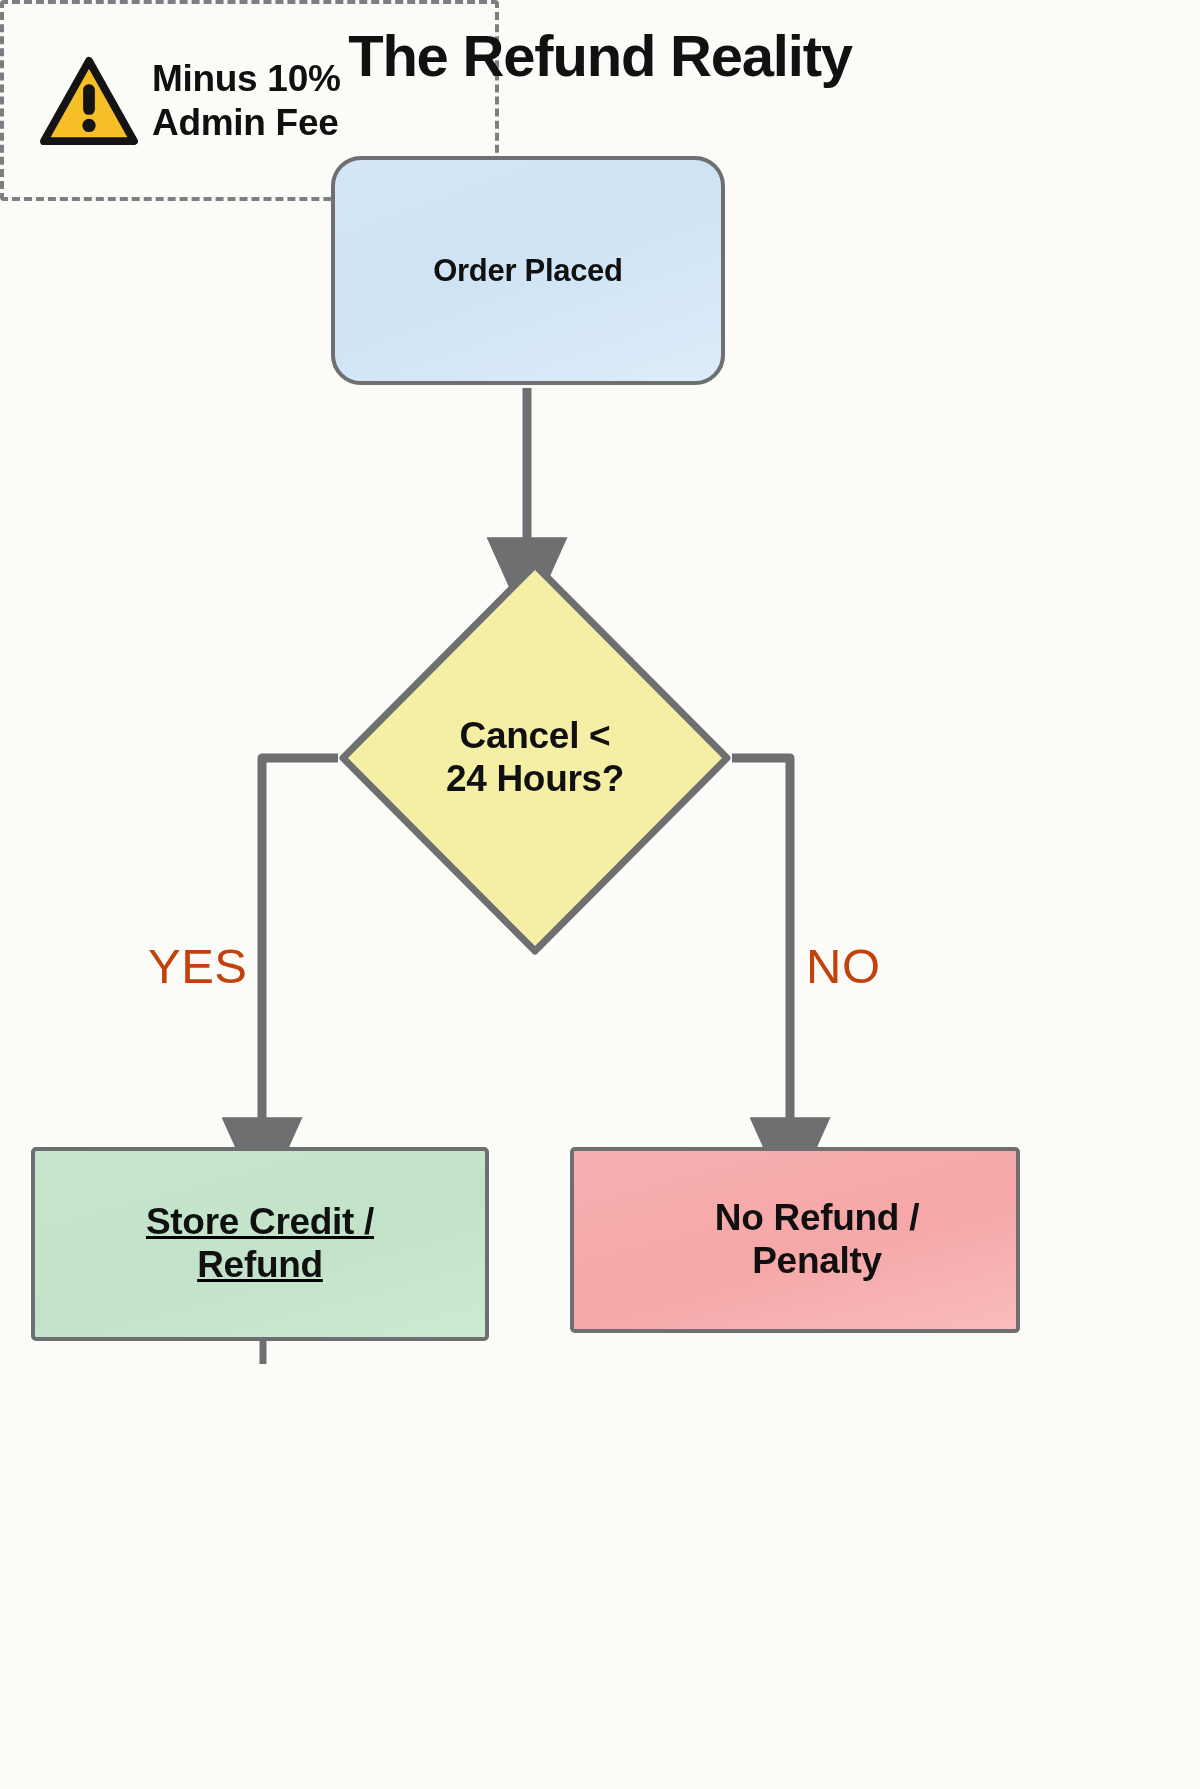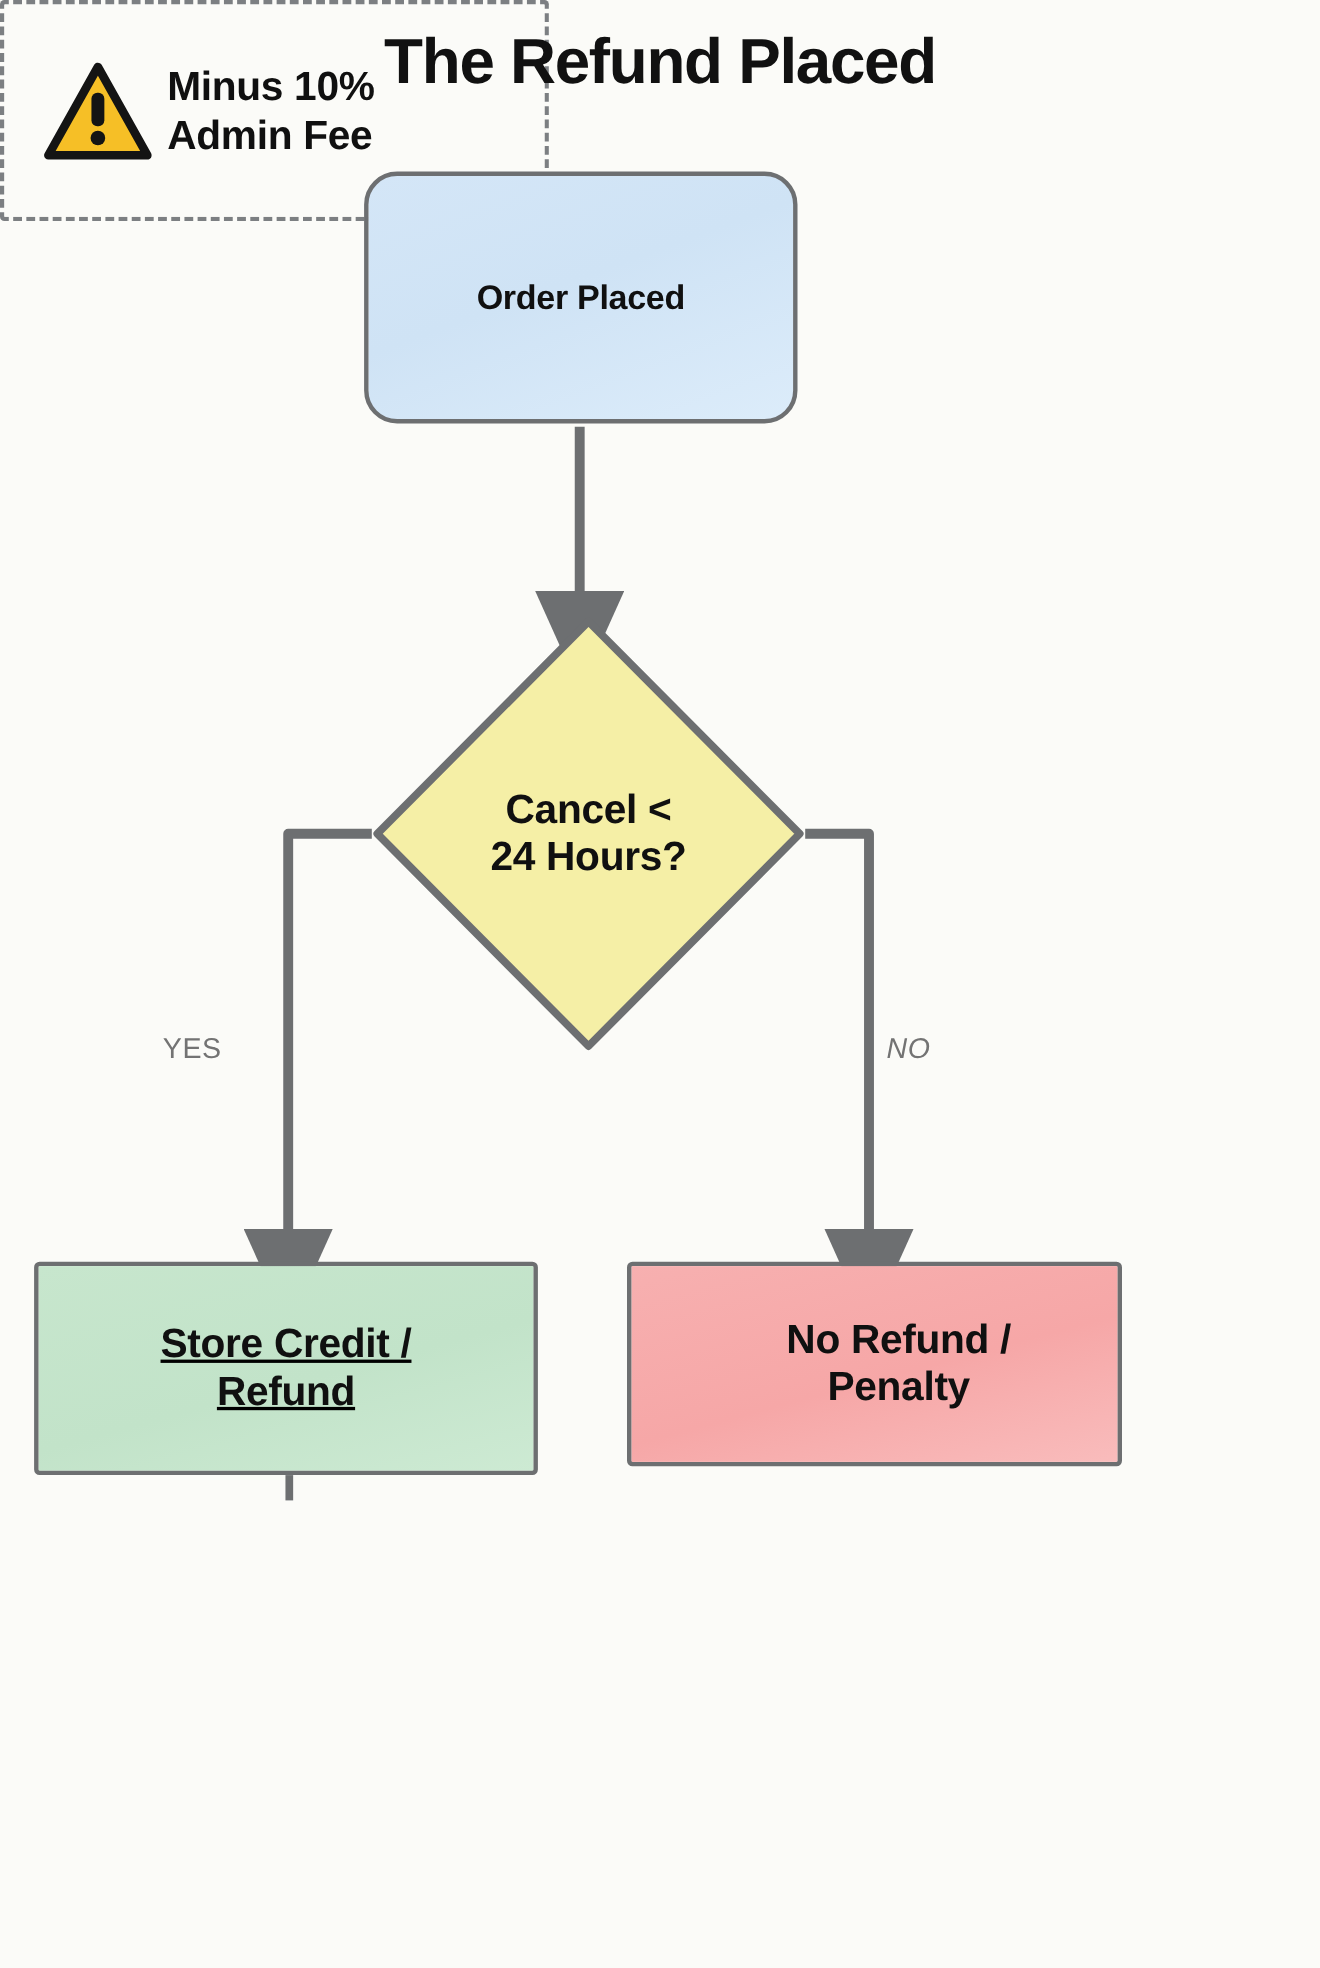--- a/index.html
+++ b/index.html
@@ -58,45 +58,45 @@
 
   #no-node{
     left:570px;top:1147px;width:450px;height:186px;
     background:linear-gradient(165deg,#f7b0b0 0%,#f6a7a7 55%,#f9bcbc 100%);
     border:4px solid #6d6f71;border-radius:5px;
   }
   #no-node .node-label{font-size:37px;margin-left:44px;}
 
   
   .branch-label{
-    position:absolute;font-size:26px;color:#737373;font-weight:normal;
+    position:absolute;font-size:49px;color:#c2410c;font-weight:normal;
     letter-spacing:0.5px;
   }
   #label-yes{left:148px;top:938px;}
-  #label-no{left:806px;top:938px;font-style:italic;}
+  #label-no{left:806px;top:938px;}
 
   
   #note-node{
     left:37px;top:1361px;width:455px;height:193px;
     border:4px dashed #7c7f82;border-radius:4px;
     background:#fbfbf8;
     display:flex;align-items:center;justify-content:flex-start;
     padding-left:36px;gap:14px;
   }
   #warn-icon{flex:0 0 auto;width:98px;height:92px;}
   #note-node .node-label{
     font-size:37px;text-align:left;line-height:1.18;
   }
 </style>
 </head>
 <body>
 
 <div id="stage">
 
-  <div id="title">The Refund Placed</div>
+  <div id="title">The Refund Reality</div>
 
   <svg id="edges" viewBox="0 0 1200 1789">
     <defs>
       <marker id="arrowhead" markerWidth="10" markerHeight="9" refX="1.2" refY="4.5" orient="auto" markerUnits="strokeWidth">
         <path d="M0,0 L10,4.5 L0,9 z" fill="#6d6f71"></path>
       </marker>
     </defs>
 
     <line x1="527" y1="388" x2="527" y2="548" stroke="#6d6f71" stroke-width="9" marker-end="url(#arrowhead)"></line>
 

